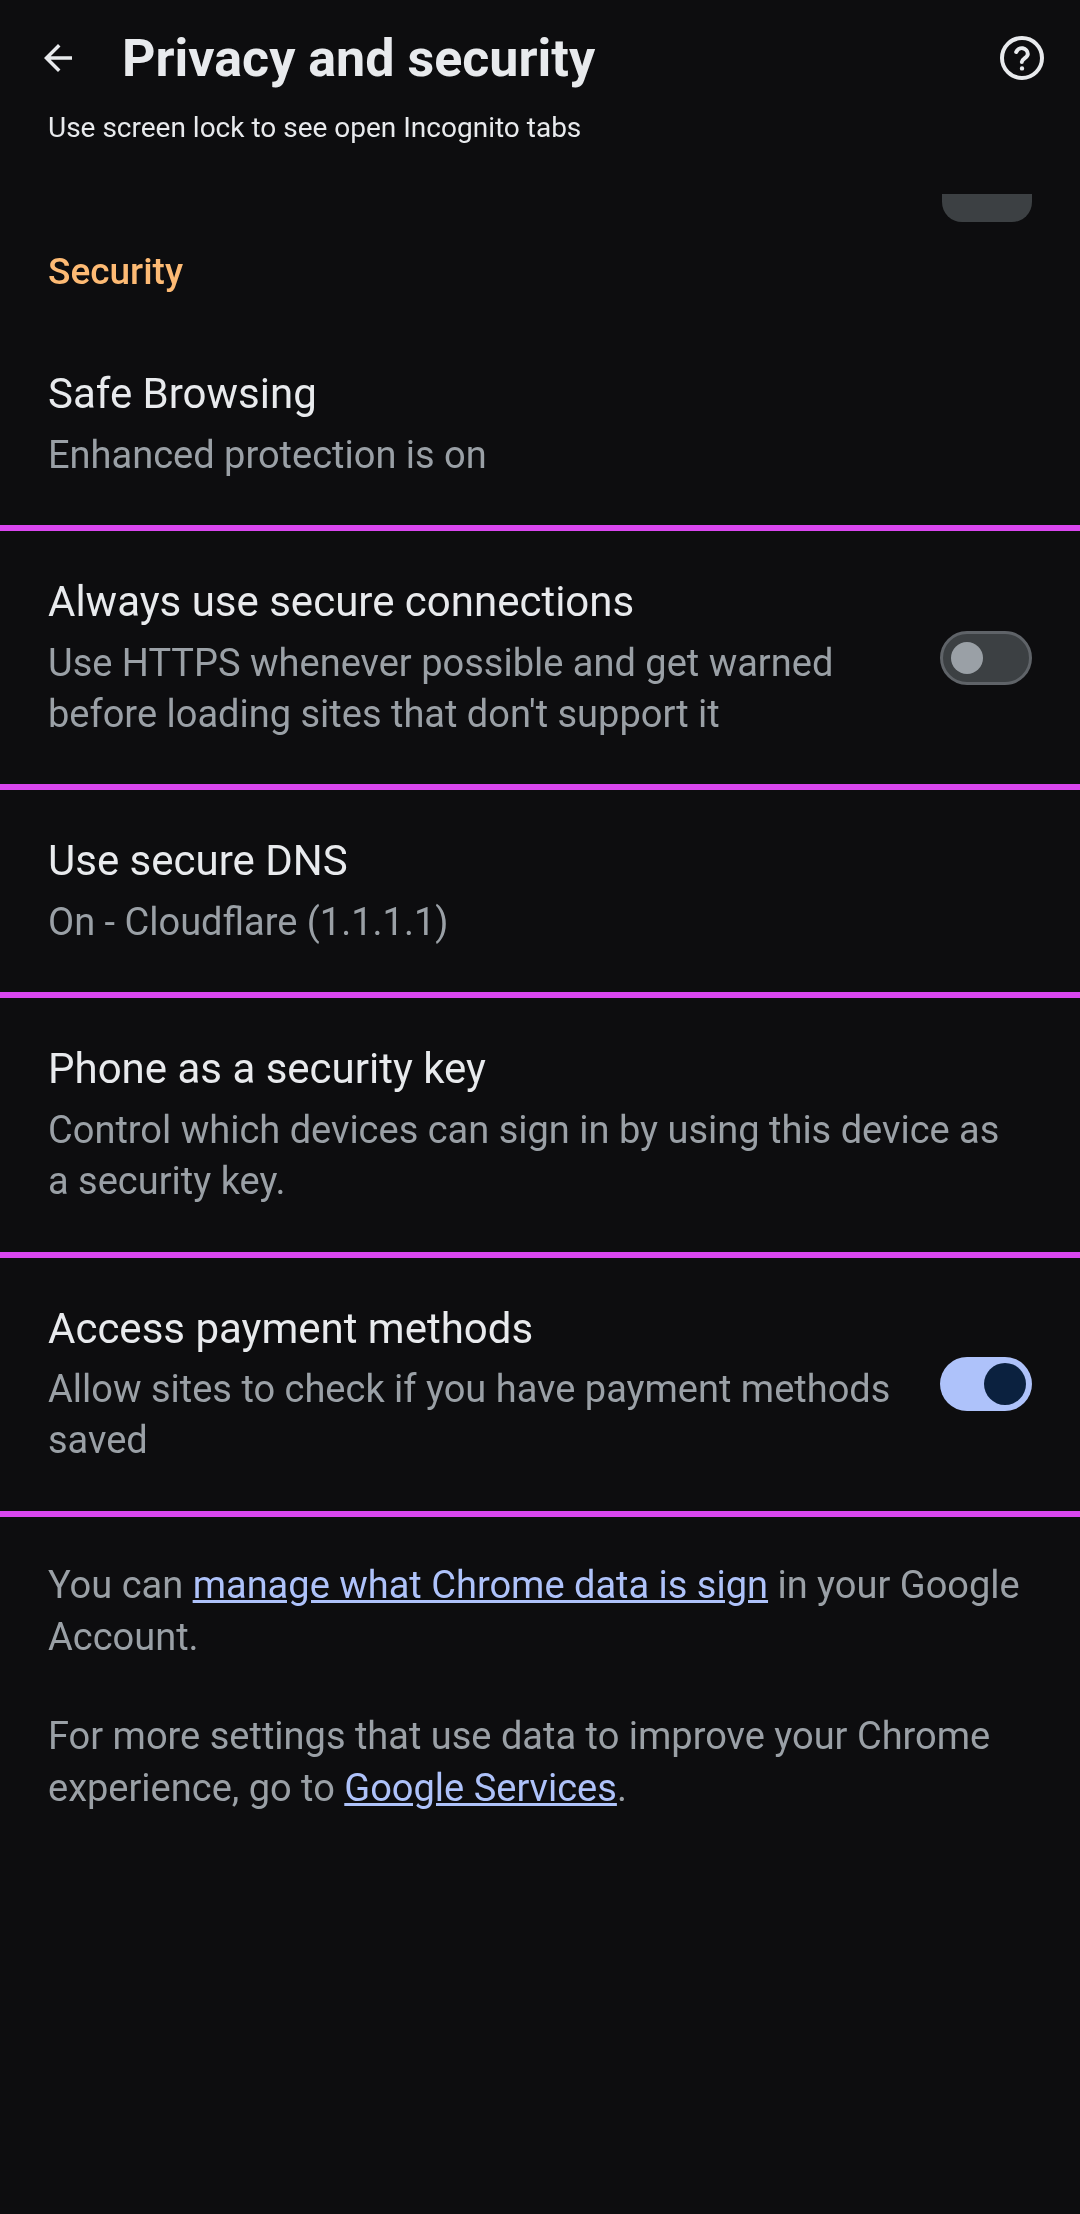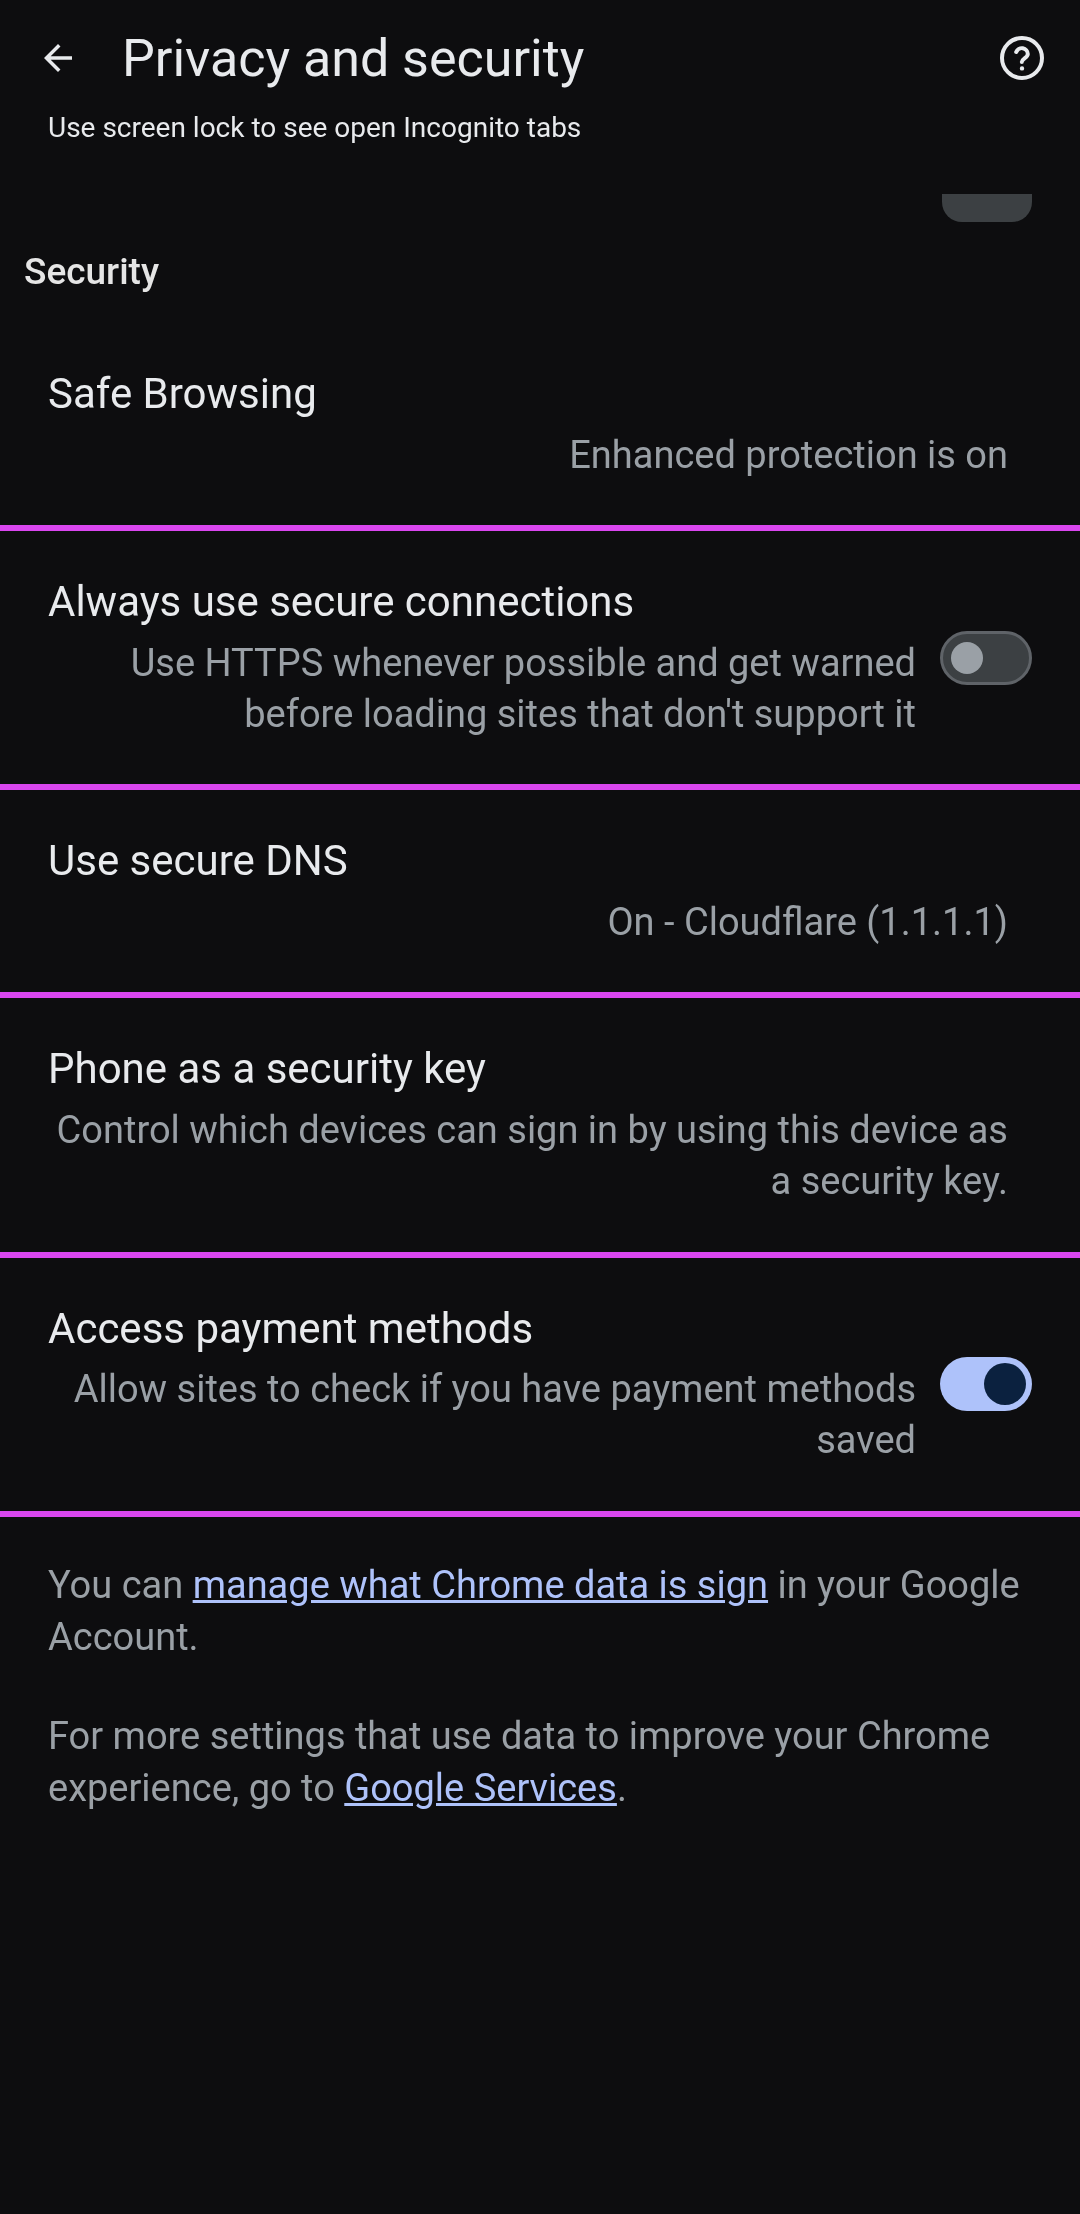--- a/index.html
+++ b/index.html
@@ -31,21 +31,21 @@
       border: none;
       cursor: pointer;
     }
     .back-button svg {
       width: 42px;
       height: 42px;
       fill: #e8eaed;
     }
     .page-title {
       font-size: 52px;
-      font-weight: 400;
+      font-weight: 700;
       color: #e8eaed;
       margin-left: 28px;
       flex: 1;
     }
     .help-button {
       width: 72px;
       height: 72px;
       display: flex;
       align-items: center;
       justify-content: center;
@@ -76,24 +76,24 @@
       position: absolute;
       right: 48px;
       top: 84px;
       width: 90px;
       height: 28px;
       border-radius: 0 0 20px 20px;
       background: #3c4043;
       border-top: none;
     }
     .section-header {
-      padding: 44px 48px 30px 24px;
+      padding: 44px 48px 30px 48px;
       font-size: 37px;
       font-weight: 500;
-      color: #e5e5e5;
+      color: #fdba74;
     }
     .settings-item {
       padding: 44px 48px;
       display: flex;
       align-items: center;
       justify-content: space-between;
       border-bottom: 6px solid #d946ef;
     }
     .item-text {
       flex: 1;
@@ -102,21 +102,20 @@
     .item-title {
       font-size: 42px;
       color: #e8eaed;
       line-height: 1.3;
       margin-bottom: 8px;
     }
     .item-subtitle {
       font-size: 38px;
       color: #9aa0a6;
       line-height: 1.35;
-      text-align: right;
     }
     .toggle-switch {
       width: 92px;
       height: 54px;
       border-radius: 27px;
       position: relative;
       cursor: pointer;
       flex-shrink: 0;
     }
     .toggle-switch.off {

